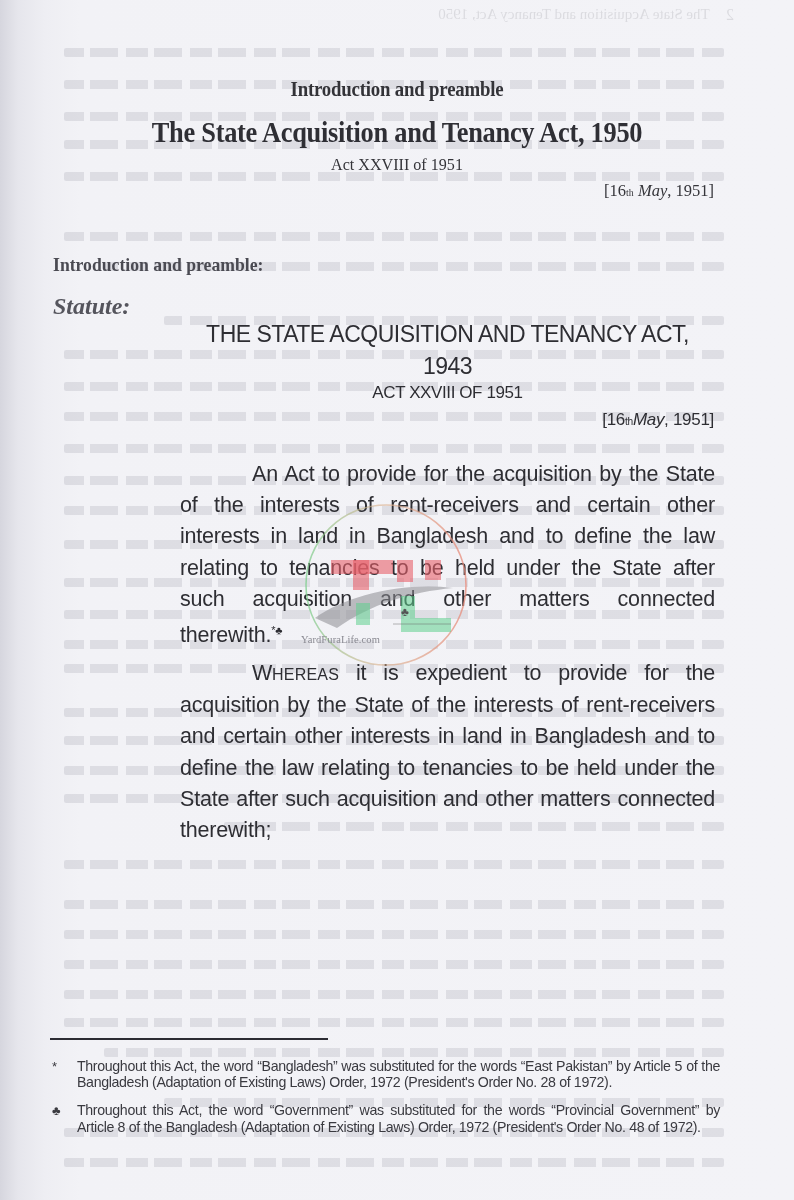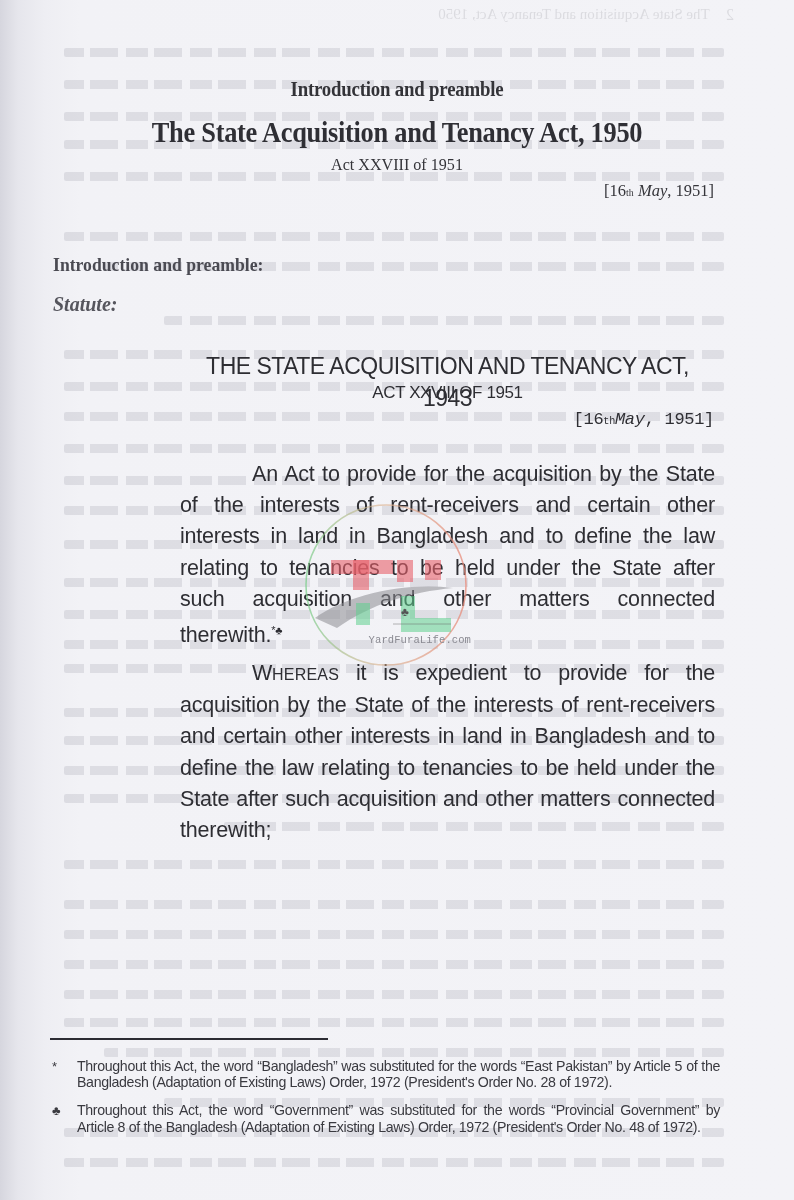--- a/index.html
+++ b/index.html
@@ -93,48 +93,46 @@
   .sec-heading {
     top: 254px; left: 53px;
     font-size: 19px;
     font-weight: bold;
     color: #4a4a52;
     transform-origin: left center;
     transform: scaleX(0.93);
   }
   .statute-label {
     top: 293px; left: 53px;
-    font-size: 20px;
+    font-size: 24px;
     font-weight: bold;
     font-style: italic;
     color: #55555d;
   }
 
   .statute-title {
     top: 318px; left: 180px; width: 535px;
     text-align: center;
     font-size: 23px;
     color: #2e2e33;
     line-height: 32px;
     letter-spacing: -0.5px;
-    margin-top: 32px;
   }
   .statute-actno {
     top: 383px; left: 180px; width: 535px;
     text-align: center;
     font-size: 17px;
     color: #2e2e33;
     letter-spacing: -0.4px;
   }
   .date-sans {
     top: 410px; right: 80px;
     font-size: 17px;
     color: #2e2e33;
     letter-spacing: -0.3px;
-    font-family: Liberation Mono, monospace;
   }
   .date-sans i { font-style: italic; }
 
   .para {
     left: 180px; width: 535px;
     font-size: 21.5px;
     line-height: 31.2px;
     color: #2e2e33;
     text-align: justify;
     letter-spacing: -0.2px;
@@ -182,22 +180,22 @@
   .watermark {
     position: absolute;
     left: 301px; top: 500px;
     width: 170px; height: 170px;
     pointer-events: auto;
   }
   .watermark svg { width: 170px; height: 170px; display: block; }
   .wm-text {
     position: absolute;
     left: 0; width: 170px; top: 134px;
-    text-align: right;
-    font-family: Liberation Mono, monospace;
+    text-align: left;
+    font-family: Liberation Serif, serif;
     font-size: 10.5px;
     color: #8a8a92;
     letter-spacing: 0.1px;
   }
 </style>
 </head>
 <body>
 
 <div class="page">
 

